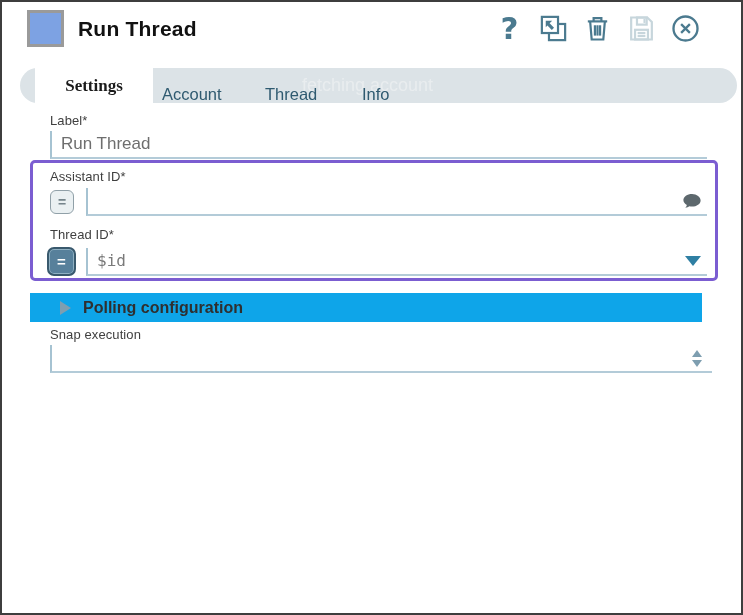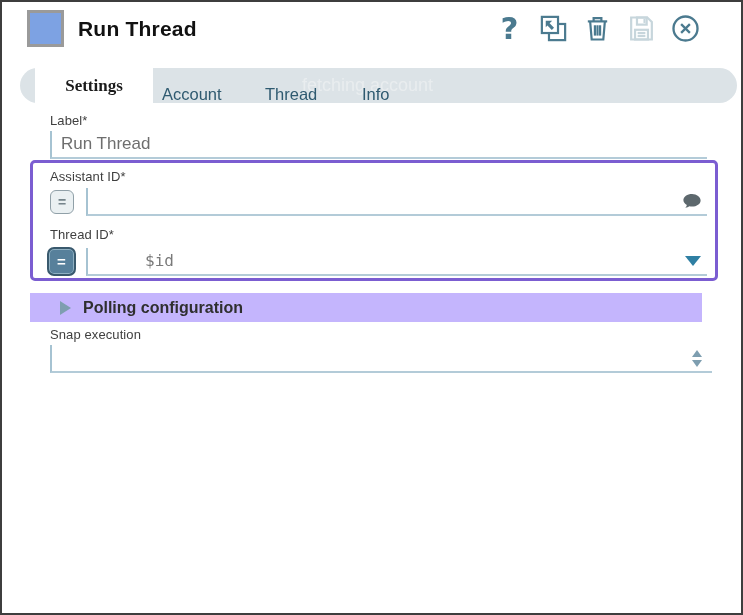--- a/index.html
+++ b/index.html
@@ -86,33 +86,33 @@
     background:#57809b; border:2px solid #39596d; border-radius:7px;
     box-shadow:inset 0 0 0 1px #8fb0c2;
     color:#fff; font-size:15px;
   }
   .pb-value {
     position:relative; width:621px; height:28px;
     border-left:2px solid #a6c3d2; border-bottom:2px solid #b3cbd8;
     display:flex; align-items:center; padding-left:9px; padding-right:34px;
     font-size:17px; color:#6e6e6e; white-space:nowrap; cursor:text;
   }
-  .mono { font-family:"DejaVu Sans Mono", monospace; font-size:16px; color:#7a7a7a;margin-left:48px; }
+  .mono { font-family:"DejaVu Sans Mono", monospace; font-size:16px; color:#7a7a7a; }
 
   .bubble-icon { position:absolute; right:4px; top:3px; cursor:pointer; }
   .dd-triangle {
     position:absolute; right:6px; top:8px; width:0; height:0; cursor:pointer;
     border-left:8px solid transparent; border-right:8px solid transparent;
     border-top:10px solid #2f7fa3;
   }
 
   
   .polling {
     position:absolute; left:28px; top:291px; width:672px; height:29px;
-    background:#c4b5fd; display:flex; align-items:center; cursor:pointer;
+    background:#0ea5e9; display:flex; align-items:center; cursor:pointer;
   }
   .polling-caret {
     width:0; height:0; margin-left:30px;
     border-top:7px solid transparent; border-bottom:7px solid transparent;
     border-left:11px solid #7e9eb0;
   }
   .polling-label { margin-left:12px; font-size:16px; font-weight:bold; color:#2f2f2f; }
 
   
   .snap-label { left:48px; top:325px; }

